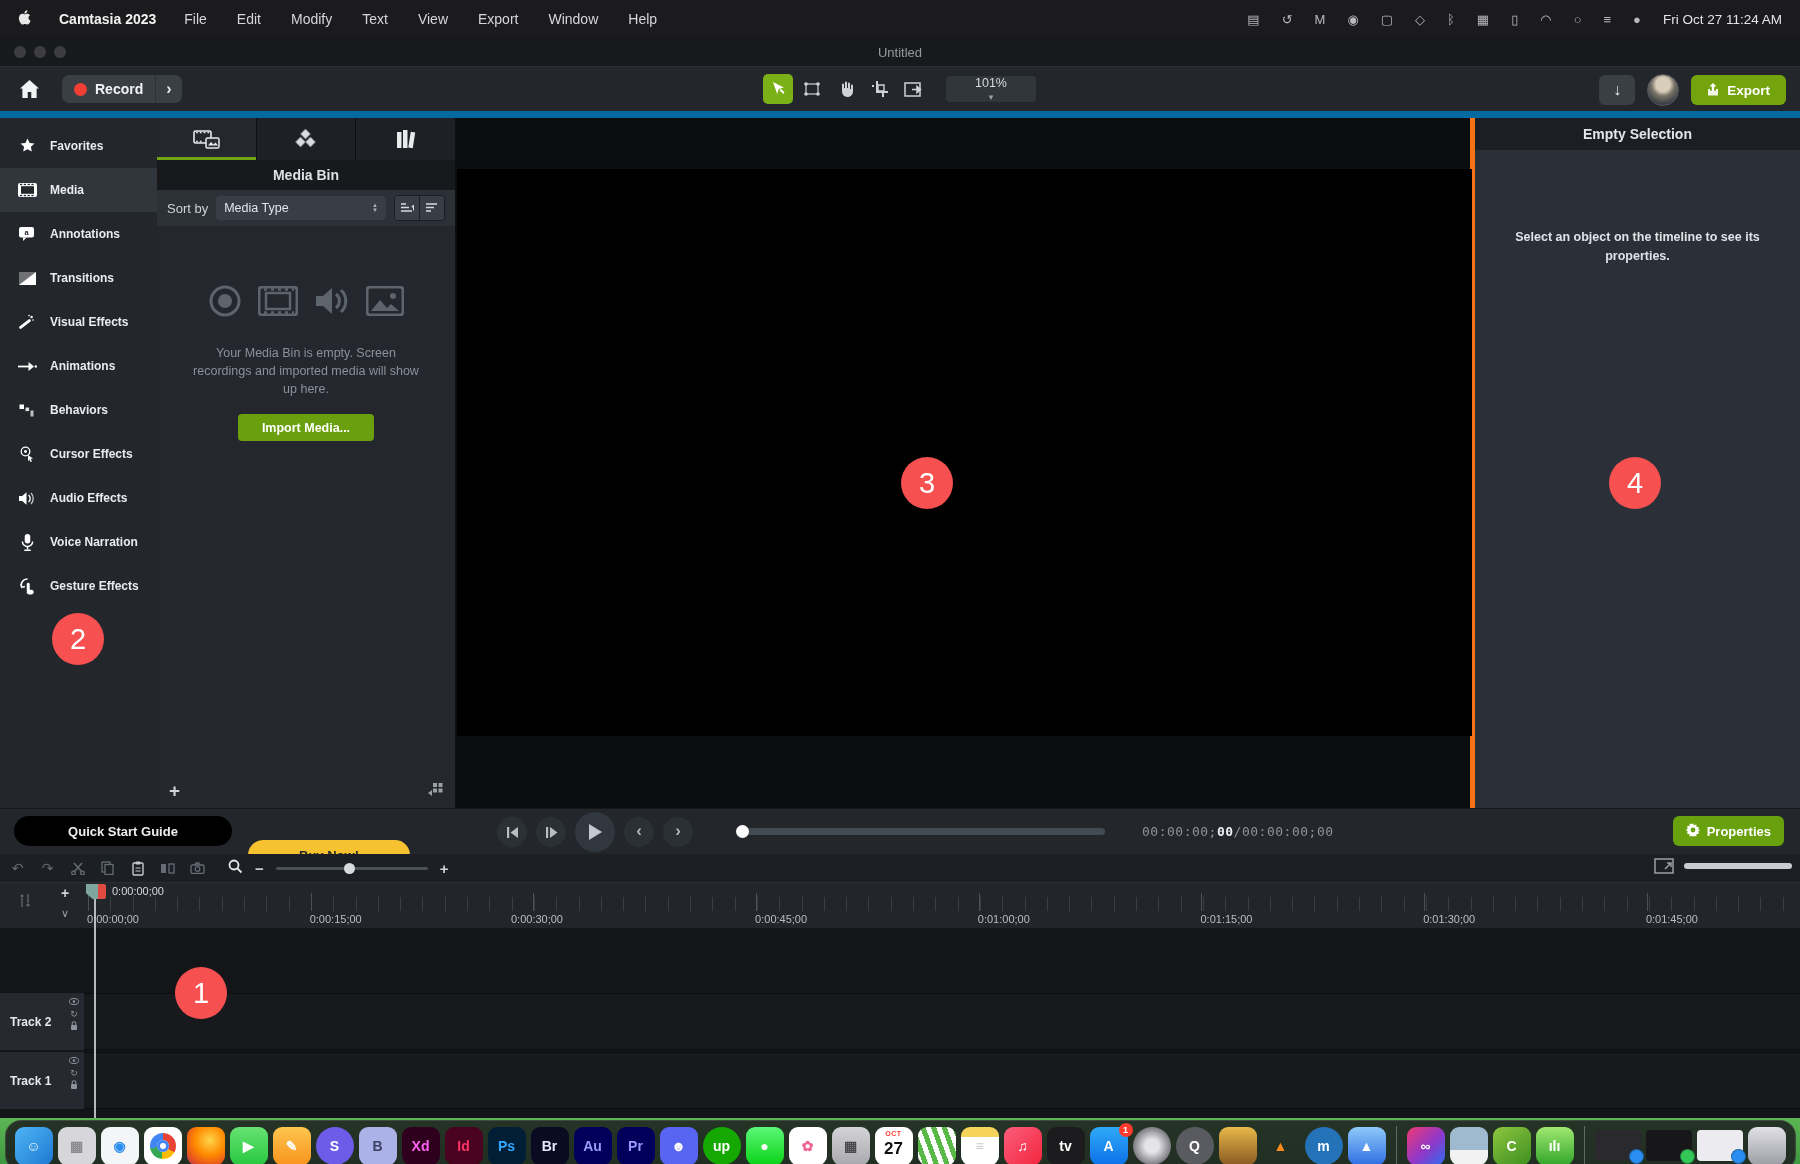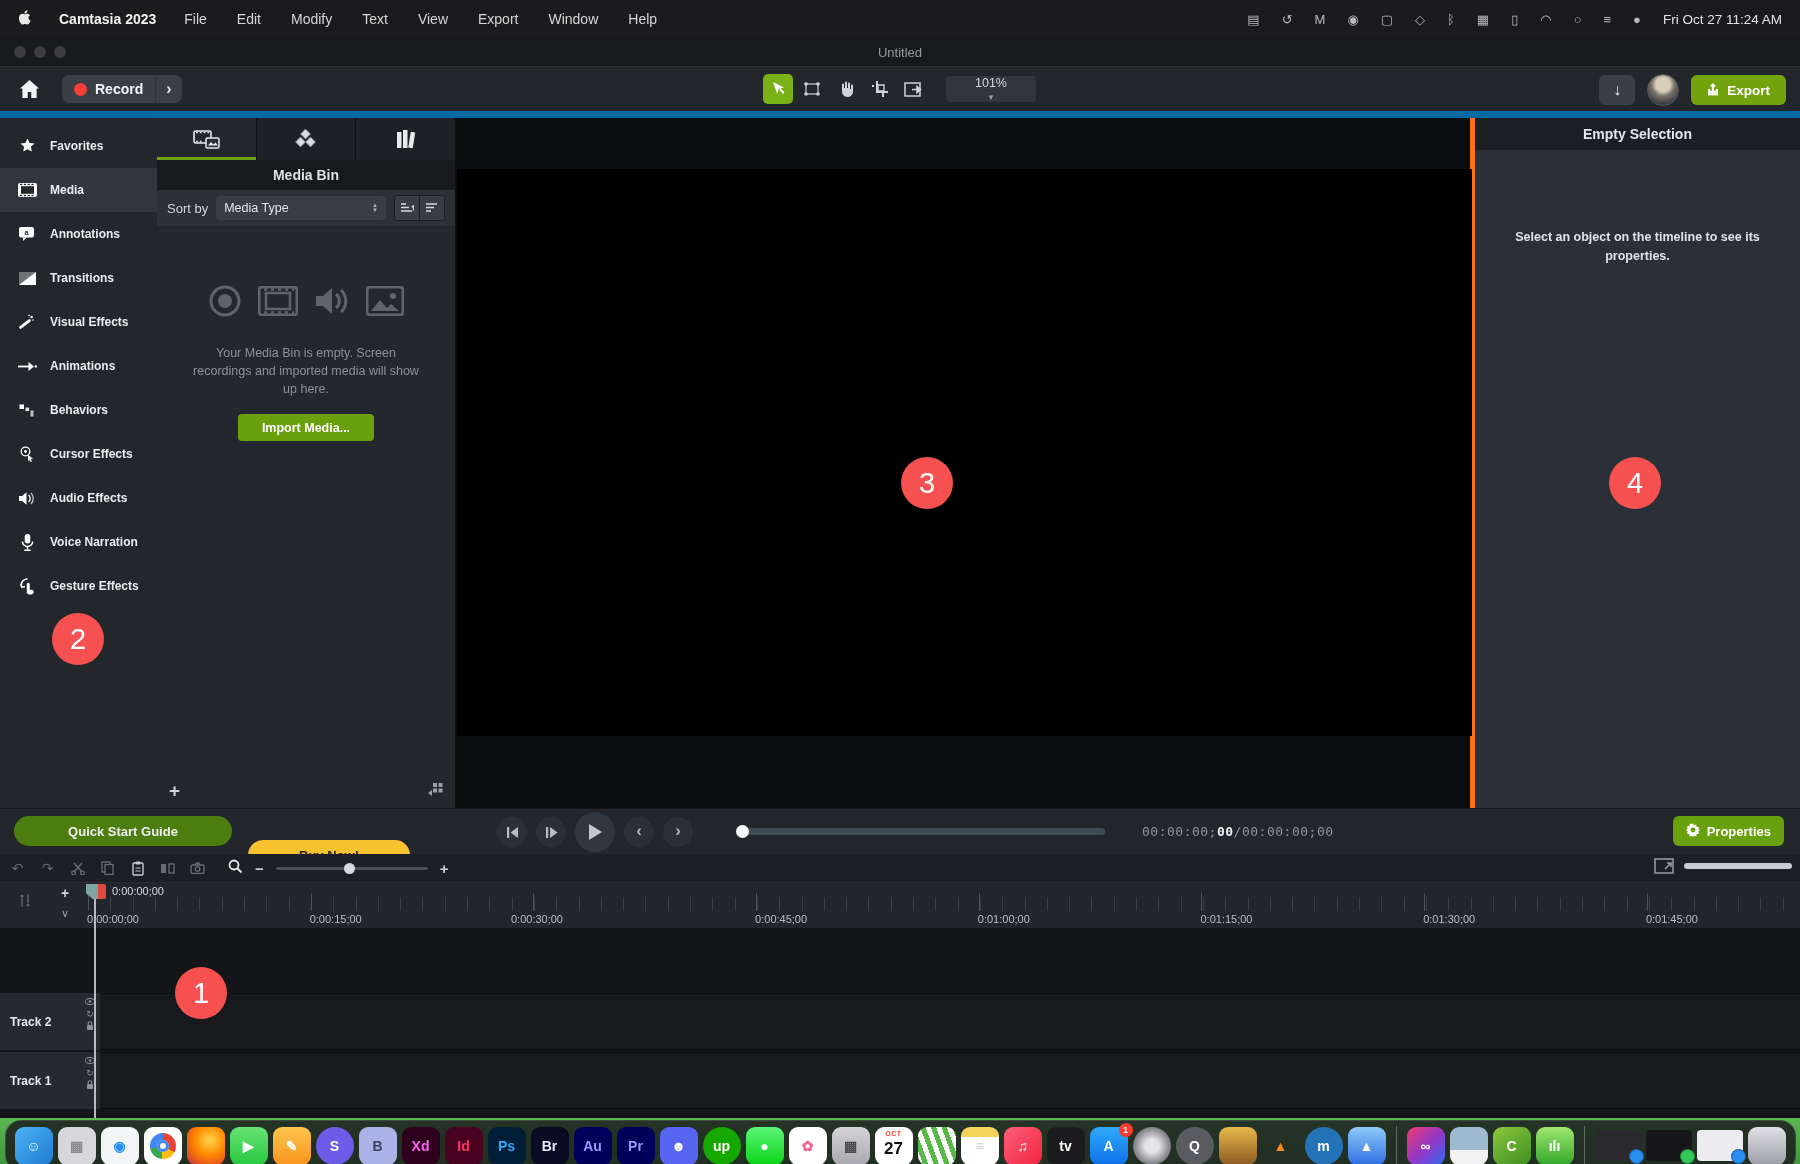--- a/index.html
+++ b/index.html
@@ -60,21 +60,21 @@
   .mb-bottom{position:absolute;bottom:0;left:0;right:0;height:34px;display:flex;align-items:center;justify-content:space-between;padding:0 12px;}
   .mb-plus{color:#cfd3d8;font-size:19px;font-weight:bold;}
   #canvasarea{flex:1;background:#0c0d0f;position:relative;}
   .stage{position:absolute;left:1px;top:51px;width:1015px;height:567px;background:#000;}
   #props{width:325px;background:#2b3038;display:flex;flex-direction:column;border-left:5px solid #f97316;}
   .props-title{height:32px;background:#1b1e23;display:flex;align-items:center;justify-content:center;color:#e3e6ea;font-size:14px;font-weight:bold;}
   .props-body{padding-top:78px;display:flex;justify-content:center;}
   .props-text{width:268px;text-align:center;color:#dfe3e8;font-size:12.5px;font-weight:bold;line-height:1.5;}
   
   #controlbar{height:45px;background:#23262b;position:relative;border-top:1px solid #15171a;}
-  .qs-btn{position:absolute;left:14px;top:7px;width:218px;height:30px;background:#4d7c0f;border-radius:15px;display:flex;align-items:center;justify-content:center;color:#eceef0;font-size:13px;font-weight:bold;}
+  .qs-btn{position:absolute;left:14px;top:7px;width:218px;height:30px;background:#000000;border-radius:15px;display:flex;align-items:center;justify-content:center;color:#eceef0;font-size:13px;font-weight:bold;}
   .buy-btn{position:absolute;left:248px;top:7px;width:162px;height:30px;background:#f6c230;border-radius:15px;display:flex;align-items:center;justify-content:center;color:#2b2b2b;font-size:13px;font-weight:bold;margin-top:24px;}
   .playback{position:absolute;left:497px;top:3px;display:flex;align-items:center;gap:9px;}
   .pb-btn{width:30px;height:30px;border-radius:50%;background:#2b3036;display:flex;align-items:center;justify-content:center;color:#aeb4ba;}
   .pb-btn.play{width:40px;height:40px;background:#31373e;}
   .pb-chev{font-size:17px;font-weight:bold;padding-bottom:2px;}
   .scrubber{position:absolute;left:737px;top:19px;width:368px;height:7px;background:#424a52;border-radius:4px;}
   .scrub-thumb{position:absolute;left:-1px;top:-3px;width:13px;height:13px;border-radius:50%;background:#fff;}
   .time-display{position:absolute;left:1142px;top:15px;font-family:"DejaVu Sans Mono",monospace;font-size:13px;color:#8d939a;letter-spacing:.5px;}
   .time-display .cur{color:#eceef0;font-weight:bold;}
   .props-btn{position:absolute;right:16px;top:7px;height:30px;background:#68a00e;border-radius:6px;display:flex;align-items:center;gap:7px;padding:0 13px;color:#fff;font-size:13px;font-weight:bold;}
@@ -100,21 +100,21 @@
   .track-collapse{position:absolute;left:56px;top:22px;width:18px;height:16px;display:flex;align-items:center;justify-content:center;color:#9aa0a6;font-size:11px;}
   .tl-gutter-ic{position:absolute;left:18px;top:8px;color:#5d646c;}
   .ph-flag{position:absolute;left:86px;top:1px;display:flex;}
   .ph-teal{width:12px;height:15px;background:#7fa69e;clip-path:polygon(0 0,100% 0,100% 100%,55% 100%,0 62%);}
   .ph-red{width:8px;height:15px;background:#e04b41;border-radius:0 2px 2px 0;}
   .ph-label{position:absolute;left:112px;top:2px;font-size:11px;color:#d6d9dd;}
   .ph-stem{position:absolute;left:94px;top:16px;bottom:0;width:2px;background:#d2d5d9;opacity:.85;z-index:5;}
   #tracks{height:190px;background:#131518;position:relative;}
   .track-row{position:absolute;left:0;right:0;height:57px;}
   .track-body{position:absolute;left:84px;right:0;top:0;bottom:0;background:#17191d;border-top:1px solid #0d0e10;border-bottom:1px solid #0d0e10;}
-  .track-head{position:absolute;left:0;top:0;bottom:0;width:100px;background:#26292f;display:flex;align-items:center;}
+  .track-head{position:absolute;left:0;top:0;bottom:0;width:84px;background:#26292f;display:flex;align-items:center;}
   .track-name{padding-left:10px;color:#e6e8eb;font-size:12px;font-weight:bold;}
   .track-ics{position:absolute;right:5px;top:4px;display:flex;flex-direction:column;align-items:center;gap:2px;color:#8d939a;font-size:9px;line-height:10px;}
   
   #dock{height:56px;background:linear-gradient(#5cb653,#37923c);display:flex;justify-content:center;align-items:flex-end;position:relative;}
   .dock-panel{height:49px;margin-bottom:3px;background:rgba(28,28,30,.85);border:1px solid rgba(255,255,255,.12);border-radius:16px;display:flex;align-items:center;padding:0 9px;gap:5px;}
   .di{width:38px;height:38px;border-radius:9px;position:relative;display:flex;align-items:center;justify-content:center;font-weight:bold;font-size:14px;flex:none;}
   .di.round{border-radius:50%;}
   .di .run-dot{position:absolute;bottom:-6px;left:50%;transform:translateX(-50%);width:4px;height:4px;border-radius:50%;background:#d8d8d8;}
   .di .badge{position:absolute;top:-4px;right:-5px;background:#ff3b30;color:#fff;font-size:9px;min-width:14px;height:14px;border-radius:7px;display:flex;align-items:center;justify-content:center;font-weight:bold;}
   .di .cal-top{position:absolute;top:3px;left:0;right:0;text-align:center;font-size:7px;color:#ff3b30;font-weight:bold;letter-spacing:.5px;}

